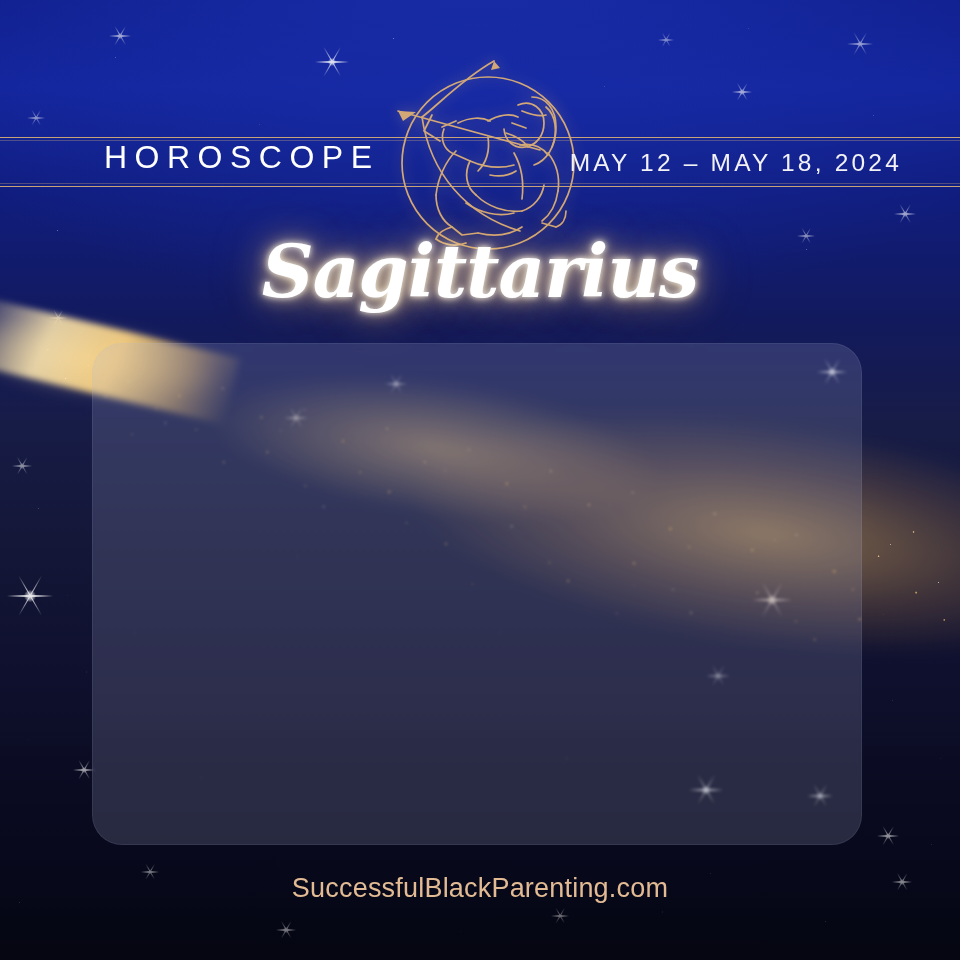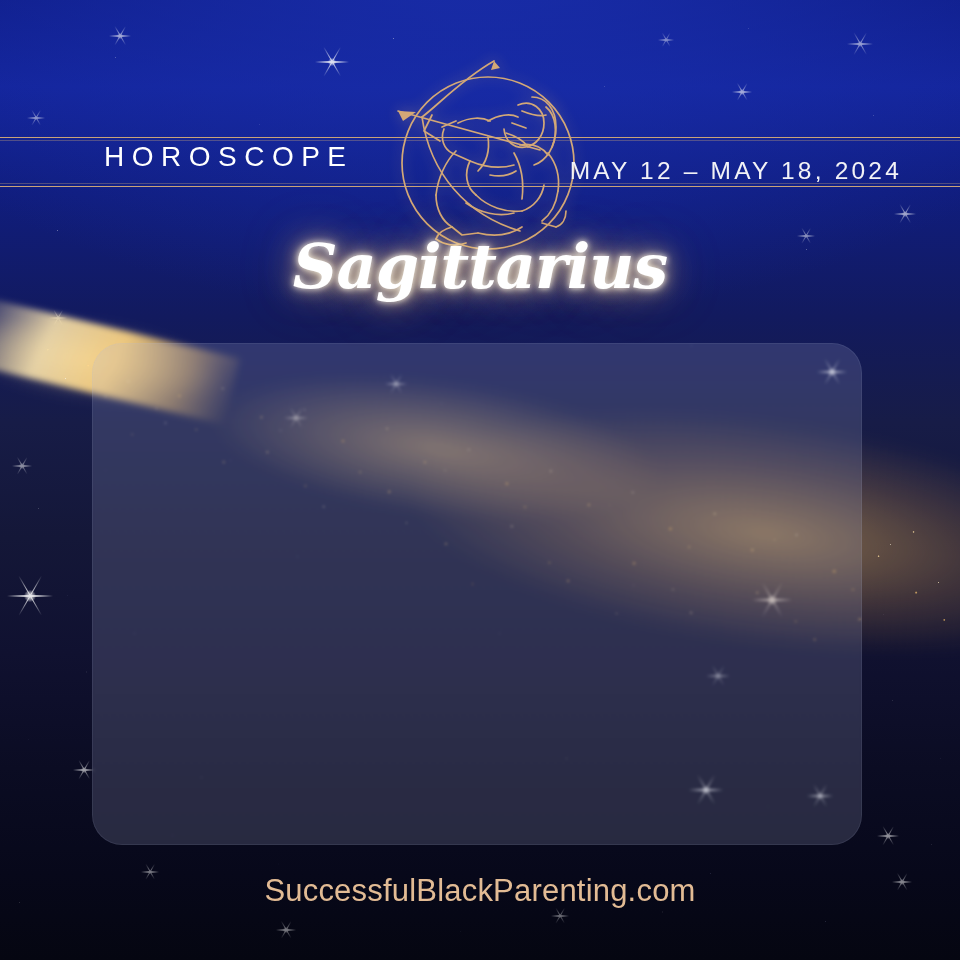--- a/index.html
+++ b/index.html
@@ -138,37 +138,36 @@
   .band::before { top: 2px; }
   .band::after  { bottom: 2px; }
 
   .header-label {
     position: absolute;
     left: 104px;
     top: 140px;
     height: 34px;
     display: flex;
     align-items: center;
-    font-size: 28px;
+    font-size: 32px;
     letter-spacing: 7.5px;
     color: #ffffff;
     font-weight: 300;
   }
   .header-date {
     position: absolute;
     right: 58px;
     top: 143px;
     height: 40px;
     display: flex;
     align-items: center;
     font-size: 24.5px;
     letter-spacing: 3.2px;
     color: #f2f2f6;
     font-weight: 300;
-    margin-top: 8px;
   }
 
   
   .emblem {
     position: absolute;
     left: 370px;
     top: 45px;
     width: 230px;
     height: 230px;
     filter: drop-shadow(0 0 7px rgba(201,163,120,.45));
@@ -177,21 +176,21 @@
 
   
   .sign-name {
     position: absolute;
     left: 0; right: 0;
     top: 236px;
     text-align: center;
     font-family: "DejaVu Serif", serif;
     font-style: italic;
     font-weight: 700;
-    font-size: 62px;
+    font-size: 72px;
     line-height: 1;
     color: #ffffff;
     letter-spacing: -1px;
     text-shadow:
       0 0 6px rgba(255,250,235,.95),
       0 0 16px rgba(255,228,168,.85),
       0 0 34px rgba(255,200,110,.6),
       0 0 60px rgba(230,160,60,.4);
   }
 
@@ -324,21 +323,21 @@
     color: #ffffff;
     font-weight: 400;
     letter-spacing: 0.1px;
   }
 
   .footer {
     position: absolute;
     left: 0; right: 0;
     top: 873px;
     text-align: center;
-    font-size: 31px;
+    font-size: 27px;
     color: #e2bb94;
     letter-spacing: 0.2px;
     font-weight: 400;
   }
 </style>
 </head>
 <body>
 
 <div class="poster">
 

